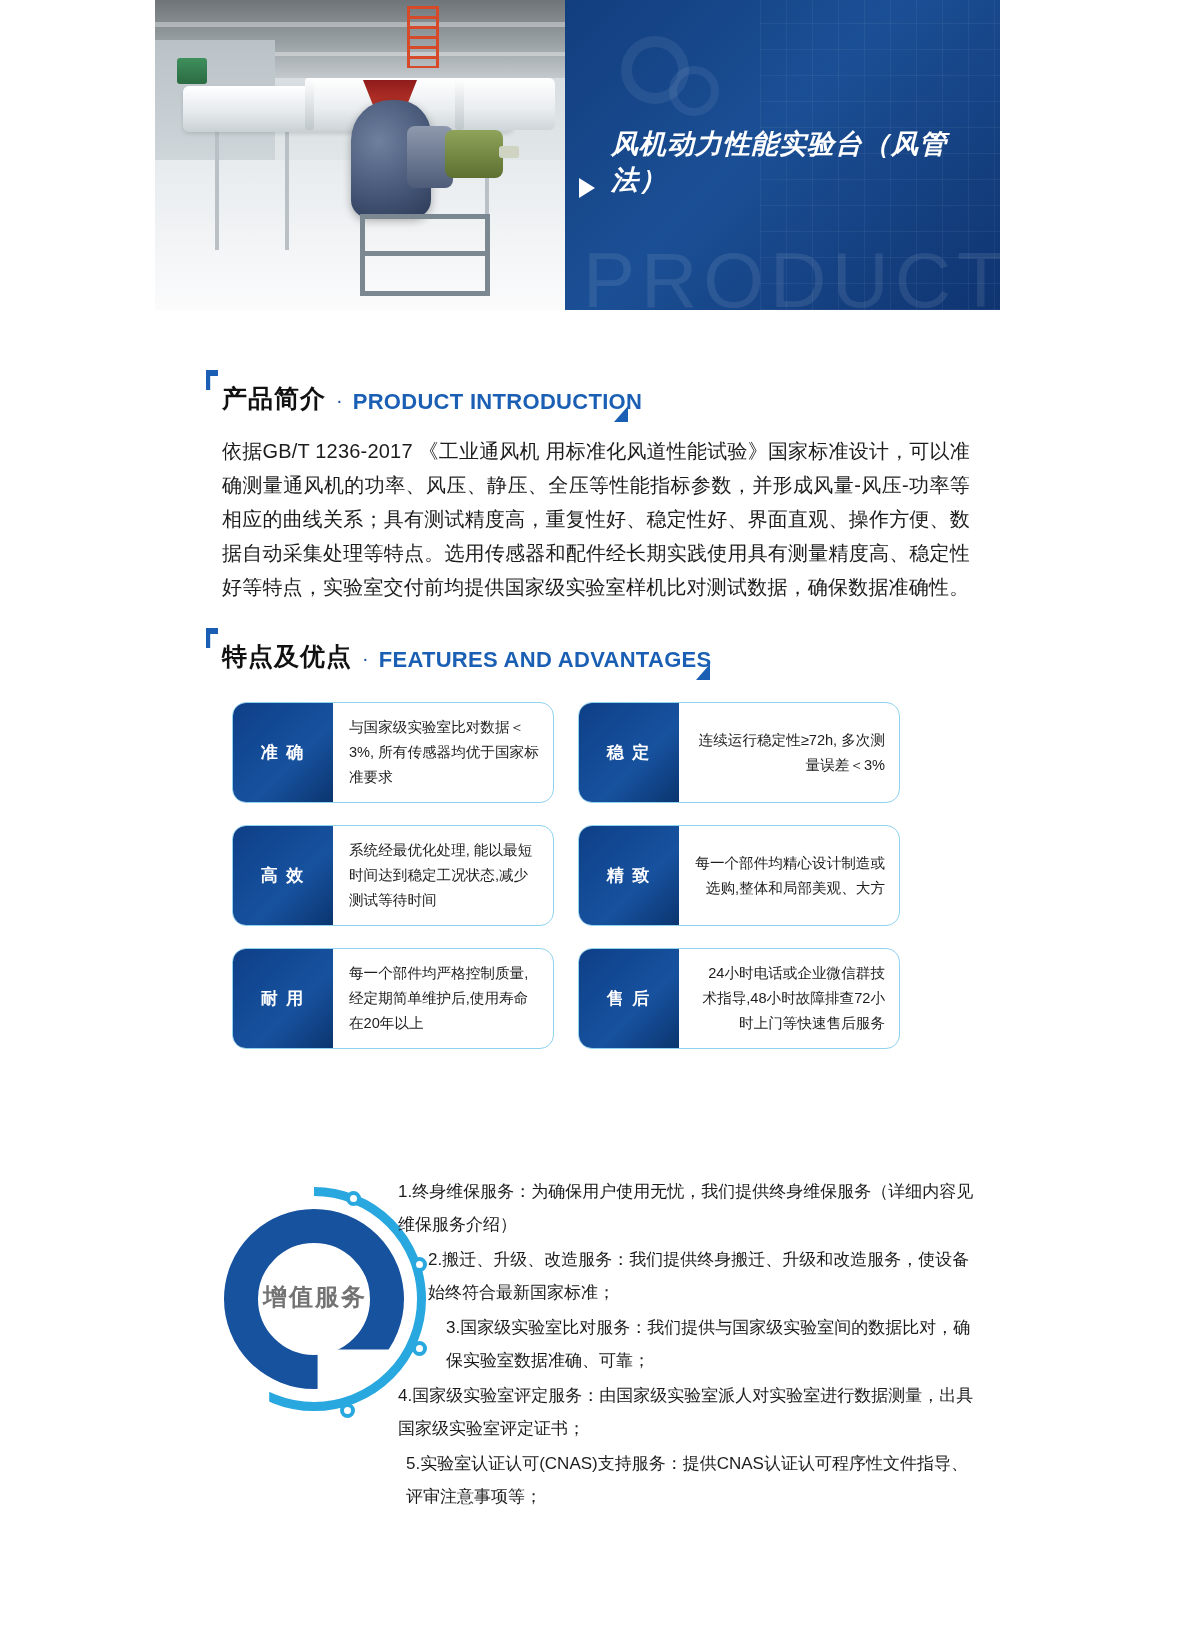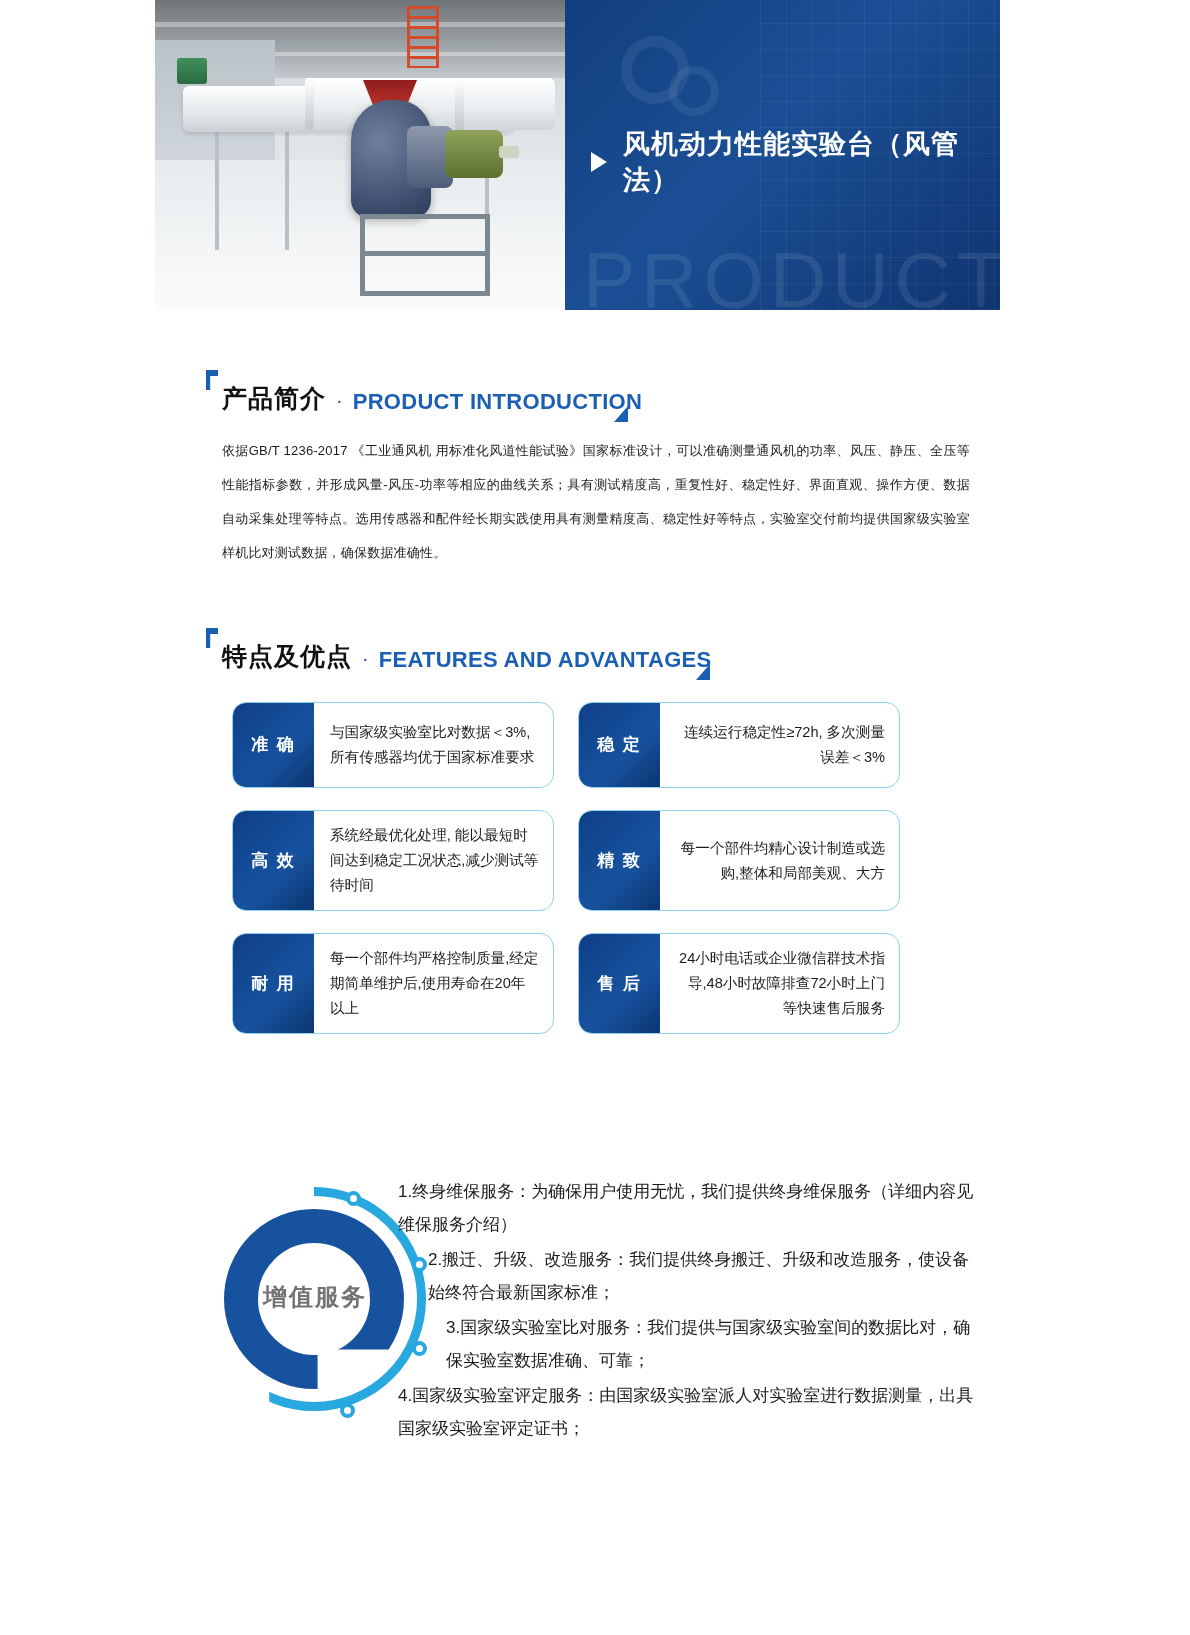--- a/index.html
+++ b/index.html
@@ -138,23 +138,24 @@
     position:absolute; right:0; top:0; width:240px; height:100%;
     background:
       repeating-linear-gradient(90deg, rgba(255,255,255,.05) 0 1px, transparent 1px 26px),
       repeating-linear-gradient(0deg, rgba(255,255,255,.05) 0 1px, transparent 1px 26px);
   }
   .banner-title-row {
     position: absolute;
     left: 0; right: 0;
     top: 126px;
     display: flex;
-    align-items: center;
+    align-items: flex-end;
     gap: 16px;
-    padding-left: 26px;
+    padding-left: 14px;
+    font-style: italic;
   }
   .play-tri {
     width: 0; height: 0;
     border-left: 16px solid #ffffff;
     border-top: 10px solid transparent;
     border-bottom: 10px solid transparent;
     flex: none;
   }
   .banner-title {
     color: #ffffff;
@@ -199,21 +200,21 @@
     background: #1a5fb4;
     clip-path: polygon(100% 0, 100% 100%, 0 100%);
   }
 
   
   .intro-text {
     position: absolute;
     left: 222px;
     top: 434px;
     width: 748px;
-    font-size: 13px;
+    font-size: 20px;
     line-height: 34px;
     color: #1c1c1c;
     text-align: justify;
     letter-spacing: 0.2px;
   }
 
   
   .features {
     position: absolute;
     left: 232px;
@@ -231,21 +232,21 @@
     min-height: 84px;
     border: 1.6px solid #8fd3ef;
     border-radius: 14px;
     background: #ffffff;
     overflow: hidden;
     align-items: stretch;
   }
   .feat-card.wide { width: 100%; }
   .feat-tag {
     flex: none;
-    width: 81px;
+    width: 100px;
     background: linear-gradient(135deg, #0e3f87 0%, #17529f 60%, #0b356f 100%);
     color: #ffffff;
     display: flex;
     align-items: center;
     justify-content: center;
     font-size: 17px;
     font-weight: 700;
     letter-spacing: 2px;
     border-radius: 12px 0 0 12px;
     text-align: center;
@@ -432,14 +433,15 @@
     <div class="ring-node" style="left:212px; top:156px;"></div>
     <div class="ring-node" style="left:140px; top:218px;"></div>
     <div class="ring-label">增值服务</div>
   </div>
 
   <div class="vas-list">
     <div class="vas-item vas-1">1.终身维保服务：为确保用户使用无忧，我们提供终身维保服务（详细内容见维保服务介绍）</div>
     <div class="vas-item vas-2">2.搬迁、升级、改造服务：我们提供终身搬迁、升级和改造服务，使设备始终符合最新国家标准；</div>
     <div class="vas-item vas-3">3.国家级实验室比对服务：我们提供与国家级实验室间的数据比对，确保实验室数据准确、可靠；</div>
     <div class="vas-item vas-4">4.国家级实验室评定服务：由国家级实验室派人对实验室进行数据测量，出具国家级实验室评定证书；</div>
+    <div class="vas-item vas-5">5.实验室认证认可(CNAS)支持服务：提供CNAS认证认可程序性文件指导、评审注意事项等；</div>
   </div>
 </div>
 
 </body></html>

